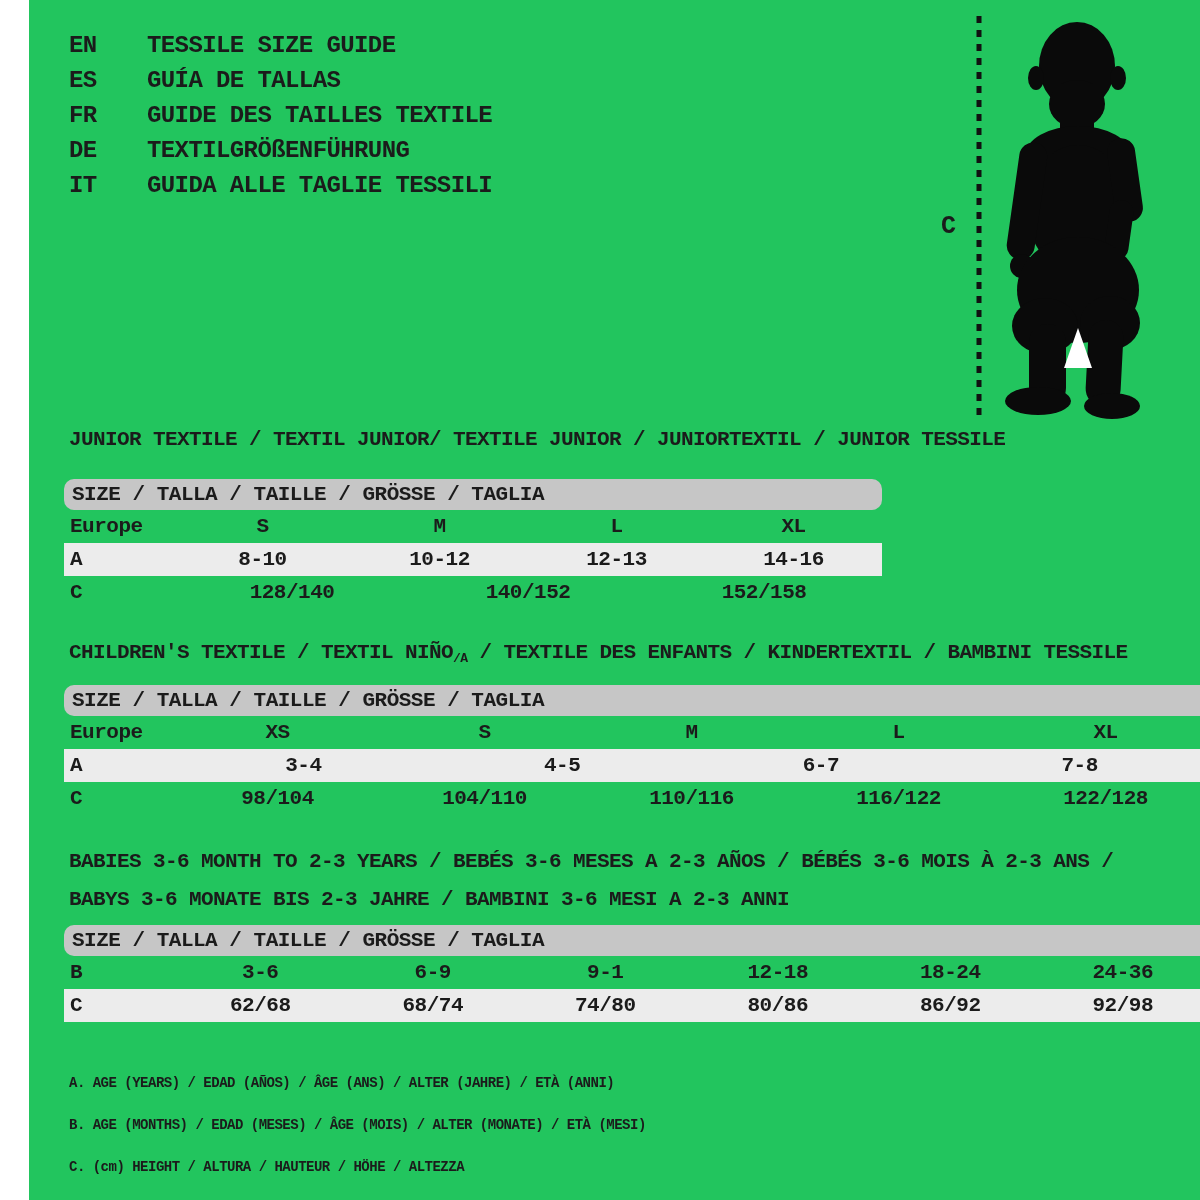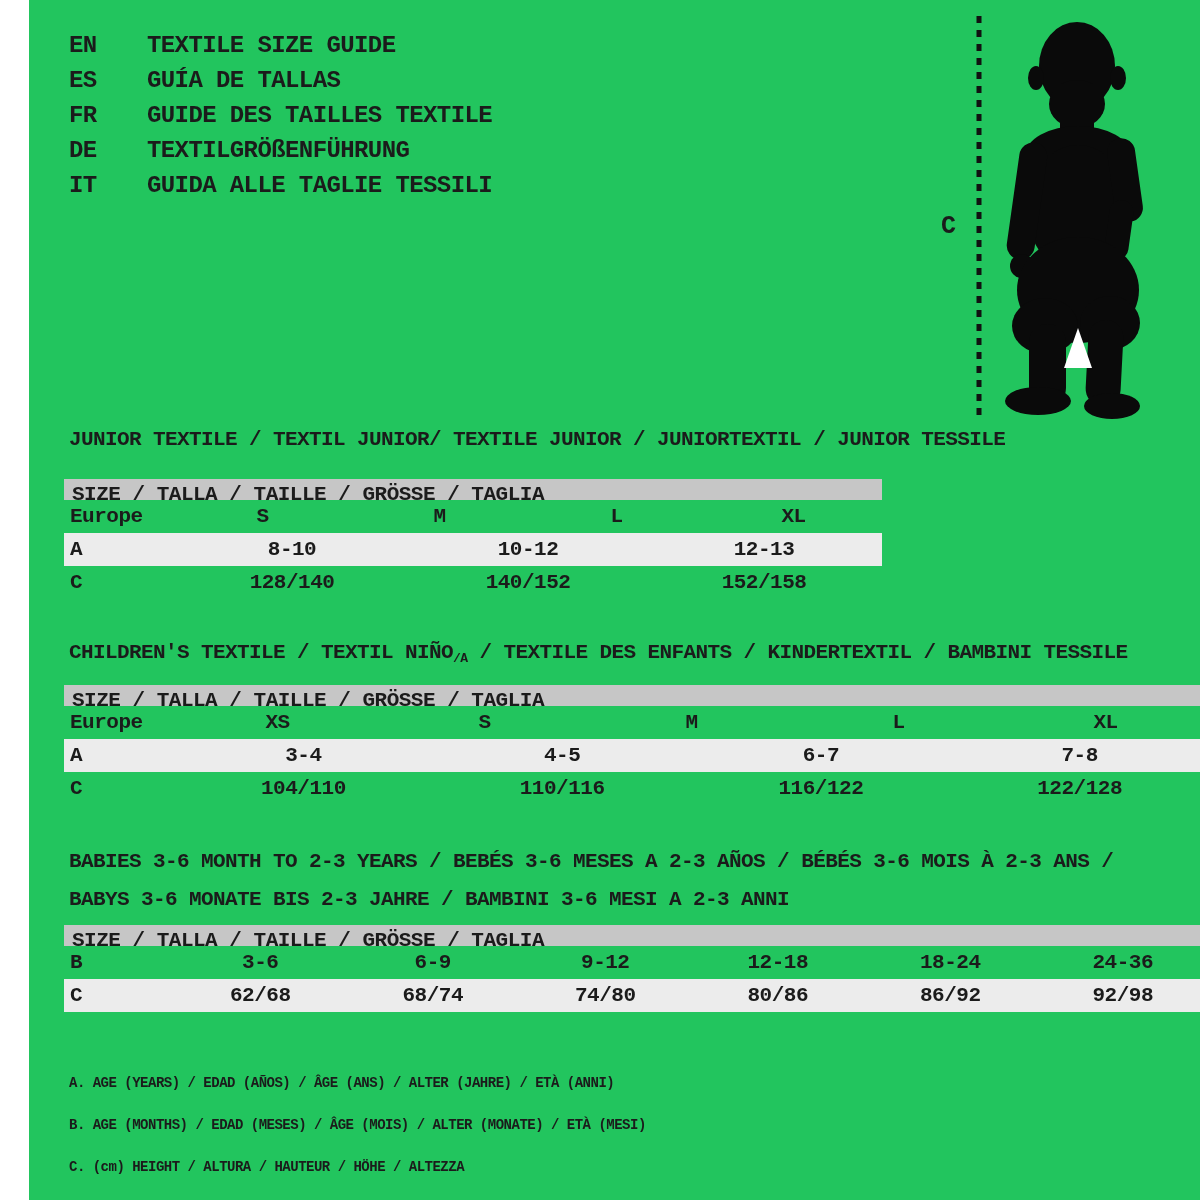--- a/index.html
+++ b/index.html
@@ -21,22 +21,22 @@
   .baby-svg { position:absolute; left:963px; top:14px; }
 
   
   .section-title { position:absolute; left:40px; font-size:21px; font-weight:700;
                    letter-spacing:-0.6px; white-space:nowrap; }
   .title-sub { font-size:0.62em; vertical-align:-0.28em; }
   .two-line { line-height:38px; }
 
   
   .size-table { position:absolute; left:35px; }
-  .band { height:21px; background:#c6c6c6; line-height:31px; padding-left:8px;
-          font-size:21px; font-weight:700; letter-spacing:-0.5px; }
+  .band { height:31px; background:#c6c6c6; line-height:31px; padding-left:8px;
+          font-size:21px; font-weight:700; letter-spacing:-0.5px;border-radius:10px; }
   .trow { display:flex; height:33px; line-height:33px; font-size:21px;
           font-weight:700; letter-spacing:-0.5px; }
   .trow.shaded { background:#ececec; }
   .tlabel { width:110px; padding-left:6px; }
   .tcell { flex:1; text-align:center; }
   .w-junior { width:818px; }
   .w-wide { width:1145px; }
 
   
   .legend { position:absolute; left:40px; top:1062px; }
@@ -44,21 +44,21 @@
                  letter-spacing:-0.5px; white-space:nowrap; }
 </style>
 </head>
 <body>
 
 <div class="canvas">
 
   <div class="lang-list">
     <div class="lang-row">
       <span class="lang-code">EN</span>
-      <span class="lang-label">TEXTILE SIZE GUIDE</span>
+      <span class="lang-label">TESSILE SIZE GUIDE</span>
     </div>
     <div class="lang-row">
       <span class="lang-code">ES</span>
       <span class="lang-label">GUÍA DE TALLAS</span>
     </div>
     <div class="lang-row">
       <span class="lang-code">FR</span>
       <span class="lang-label">GUIDE DES TAILLES TEXTILE</span>
     </div>
     <div class="lang-row">
@@ -109,20 +109,21 @@
       <span class="tcell">S</span>
       <span class="tcell">M</span>
       <span class="tcell">L</span>
       <span class="tcell">XL</span>
     </div>
     <div class="trow shaded">
       <span class="tlabel">A</span>
       <span class="tcell">8-10</span>
       <span class="tcell">10-12</span>
       <span class="tcell">12-13</span>
+      <span class="tcell">14-16</span>
     </div>
     <div class="trow">
       <span class="tlabel">C</span>
       <span class="tcell">128/140</span>
       <span class="tcell">140/152</span>
       <span class="tcell">152/158</span>
     </div>
   </div>
 
   <div class="section-title" style="top:641px"><span>CHILDREN'S TEXTILE / TEXTIL NIÑO</span><span class="title-sub">/A</span><span> / TEXTILE DES ENFANTS / KINDERTEXTIL / BAMBINI TESSILE</span></div>
@@ -138,38 +139,39 @@
     </div>
     <div class="trow shaded">
       <span class="tlabel">A</span>
       <span class="tcell">3-4</span>
       <span class="tcell">4-5</span>
       <span class="tcell">6-7</span>
       <span class="tcell">7-8</span>
     </div>
     <div class="trow">
       <span class="tlabel">C</span>
+      <span class="tcell">98/104</span>
       <span class="tcell">104/110</span>
       <span class="tcell">110/116</span>
       <span class="tcell">116/122</span>
       <span class="tcell">122/128</span>
     </div>
   </div>
 
   <div class="section-title two-line" style="top:843px">
     <div>BABIES 3-6 MONTH TO 2-3 YEARS / BEBÉS 3-6 MESES A 2-3 AÑOS / BÉBÉS 3-6 MOIS À 2-3 ANS /</div>
     <div>BABYS 3-6 MONATE BIS 2-3 JAHRE / BAMBINI 3-6 MESI A 2-3 ANNI</div>
   </div>
   <div class="size-table w-wide" style="top:925px">
     <div class="band">SIZE / TALLA / TAILLE / GRÖSSE / TAGLIA</div>
     <div class="trow">
       <span class="tlabel">B</span>
       <span class="tcell">3-6</span>
       <span class="tcell">6-9</span>
-      <span class="tcell">9-12</span>
+      <span class="tcell">9-1</span>
       <span class="tcell">12-18</span>
       <span class="tcell">18-24</span>
       <span class="tcell">24-36</span>
     </div>
     <div class="trow shaded">
       <span class="tlabel">C</span>
       <span class="tcell">62/68</span>
       <span class="tcell">68/74</span>
       <span class="tcell">74/80</span>
       <span class="tcell">80/86</span>

